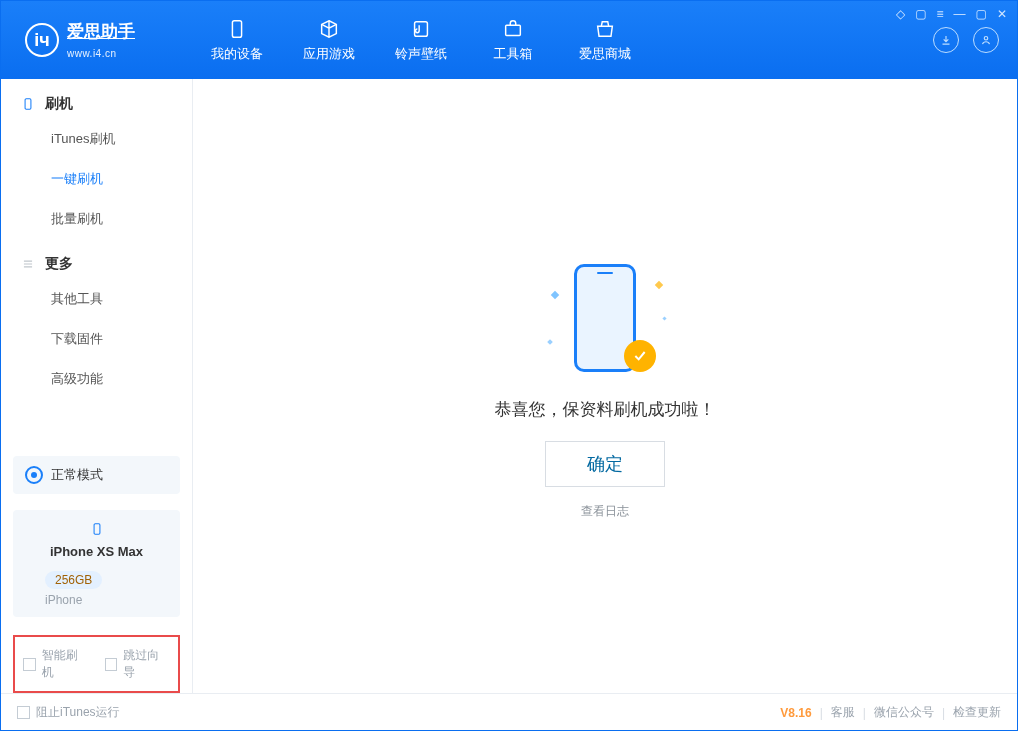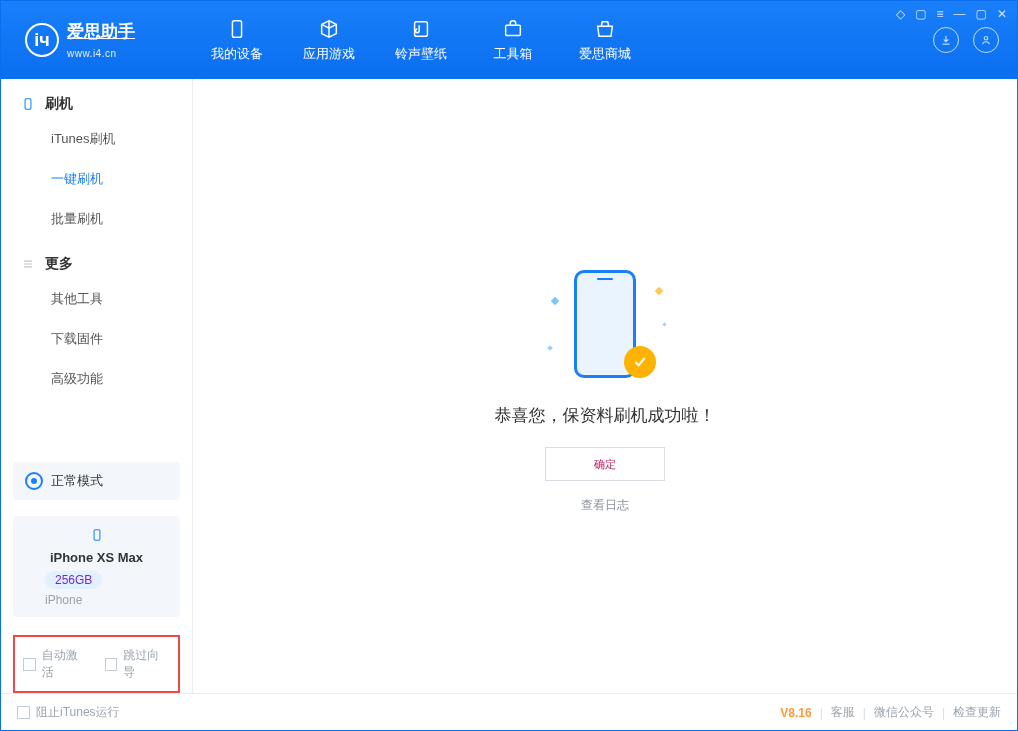--- a/index.html
+++ b/index.html
@@ -32,40 +32,40 @@
 .side-sec-hd svg { width:14px; height:14px; }
 .side-item { padding:11px 12px 11px 50px; font-size:13px; color:#555; cursor:pointer; }
 .side-item.active { color:#1a7ff9; }
 .side-flex { flex:1; }
 .mode-box, .dev-box { margin:8px 12px; background:#f3f7fb; border-radius:4px; padding:10px 12px; font-size:13px; color:#333; }
 .mode-box { display:flex; align-items:center; gap:8px; }
 .mode-ico { width:18px; height:18px; border-radius:50%; border:2px solid #1a7ff9; position:relative; }
 .mode-ico::after { content:""; position:absolute; width:6px; height:6px; border-radius:50%; background:#1a7ff9; left:4px; top:4px; }
 .dev-box .dev-name { font-weight:bold; color:#333; display:flex; align-items:center; gap:6px;flex-direction:column; }
 .dev-box .dev-name svg { width:14px; height:18px; stroke:#1a7ff9; fill:none; stroke-width:1.8; }
-.dev-cap { display:inline-block; margin-top:6px; margin-left:20px; padding:2px 10px; border-radius:10px; background:#e3f0ff; color:#6d28d9; font-size:12px; }
+.dev-cap { display:inline-block; margin-top:12px; margin-left:20px; padding:2px 10px; border-radius:10px; background:#e3f0ff; color:#a16207; font-size:12px; }
 .dev-sub { margin-left:20px; margin-top:4px; font-size:12px; color:#9aa3ad; }
 .highlight-row { margin:10px 12px 0 12px; border:2px solid #e94b4b; padding:10px 8px; display:flex; align-items:center; gap:16px; }
 .chk { display:flex; align-items:center; gap:6px; font-size:12px; color:#9aa3ad; cursor:pointer; }
 .chk-box { width:13px; height:13px; border:1px solid #c4ccd4; }
 
 
 .main { flex:1; display:flex; flex-direction:column; align-items:center; justify-content:center; gap:16px; }
 .success-graphic { position:relative; width:150px; height:130px; }
 .phone { position:absolute; left:44px; top:12px; width:62px; height:108px; border:3px solid #1a7ff9; border-radius:10px; background:#eaf4ff; }
 .phone::before { content:""; position:absolute; top:5px; left:50%; transform:translateX(-50%); width:16px; height:2px; background:#1a7ff9; border-radius:2px; }
 .check-badge { position:absolute; right:24px; bottom:10px; width:32px; height:32px; border-radius:50%; background:#ffb300; display:flex; align-items:center; justify-content:center; }
 .check-badge svg { width:16px; height:16px; stroke:#fff; stroke-width:3; fill:none; }
 .spark { position:absolute; width:6px; height:6px; transform:rotate(45deg); background:#7fc4ff; }
 .spark.s1 { left:22px; top:40px; }
 .spark.s2 { right:18px; top:30px; background:#ffc94d; }
 .spark.s3 { left:18px; bottom:38px; width:4px; height:4px; background:#9ad0ff; }
 .spark.s4 { right:14px; bottom:62px; width:3px; height:3px; background:#9ad0ff; }
 .success-msg { font-size:17px; color:#333; }
-.ok-btn { margin-top:4px; width:120px; height:34px; border:1px solid #d8dde3; background:#fff; font-size:11px; color:#be185d; cursor:pointer; }
+.ok-btn { margin-top:4px; width:120px; height:46px; border:1px solid #d8dde3; background:#fff; font-size:18px; color:#0369a1; cursor:pointer; }
 .log-link { font-size:12px; color:#8a9199; cursor:pointer; }
 
 
 .footer { height:38px; border-top:1px solid #e9edf2; display:flex; align-items:center; padding:0 16px; font-size:12px; color:#9aa3ad; gap:8px; }
 .footer .spacer { flex:1; }
 .footer .version { color:#ff9a3c; font-weight:bold; }
 .footer a { color:#9aa3ad; cursor:pointer; }
 .footer .sep { color:#d8dde3; }
 </style>
 </head>
@@ -187,21 +187,21 @@
           </svg>
         <span>iPhone XS Max</span>
       </div>
       <span class="dev-cap">256GB</span>
       <div class="dev-sub">iPhone</div>
     </div>
 
     <div class="highlight-row">
       <label class="chk">
         <span class="chk-box"></span>
-        <span>自动激活</span>
+        <span>智能刷机</span>
       </label>
       <label class="chk">
         <span class="chk-box"></span>
         <span>跳过向导</span>
       </label>
     </div>
   </div>
 
   <div class="main">
     <div class="success-graphic">

